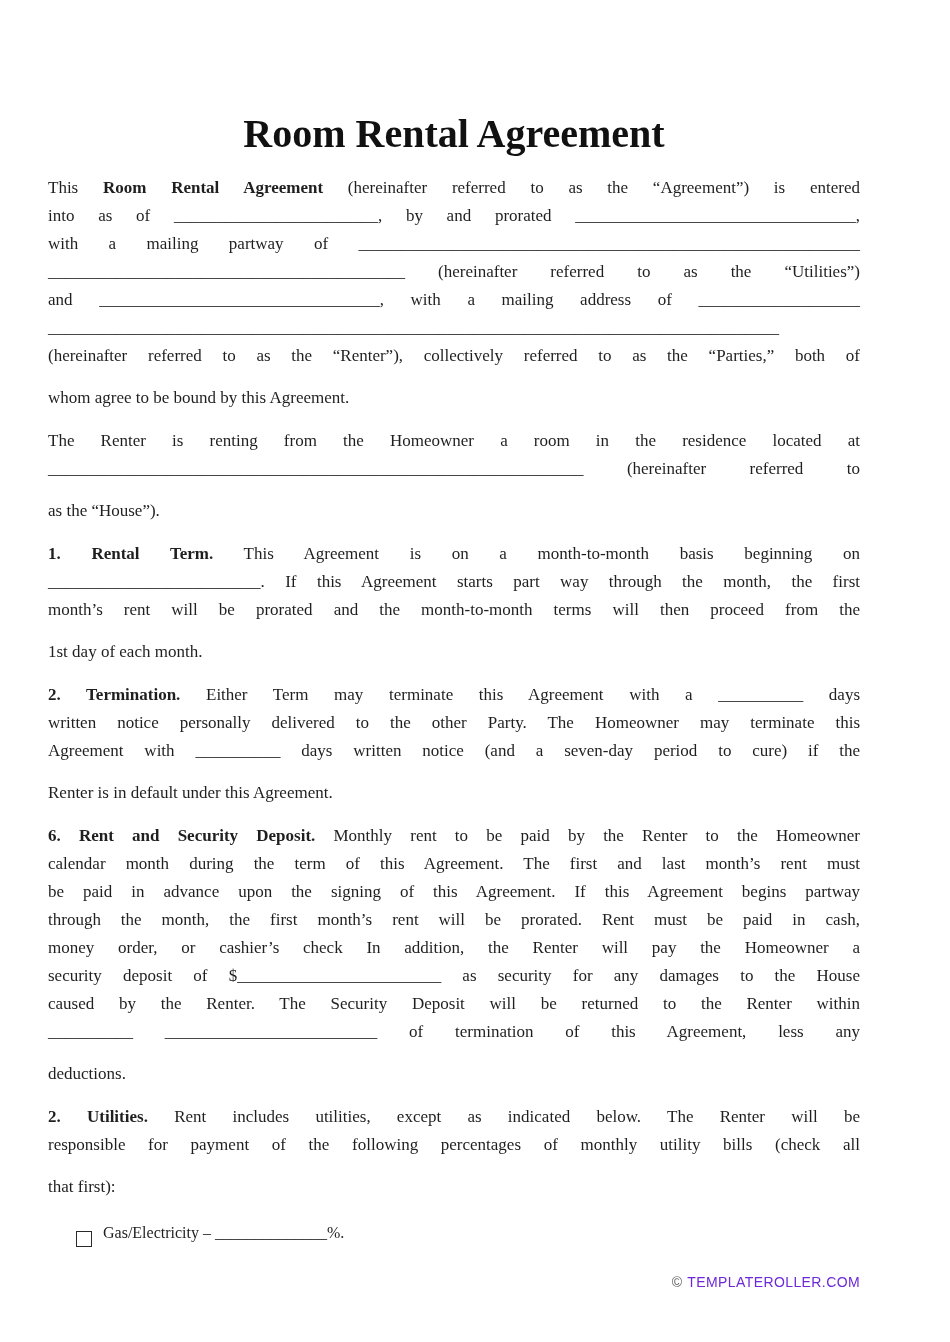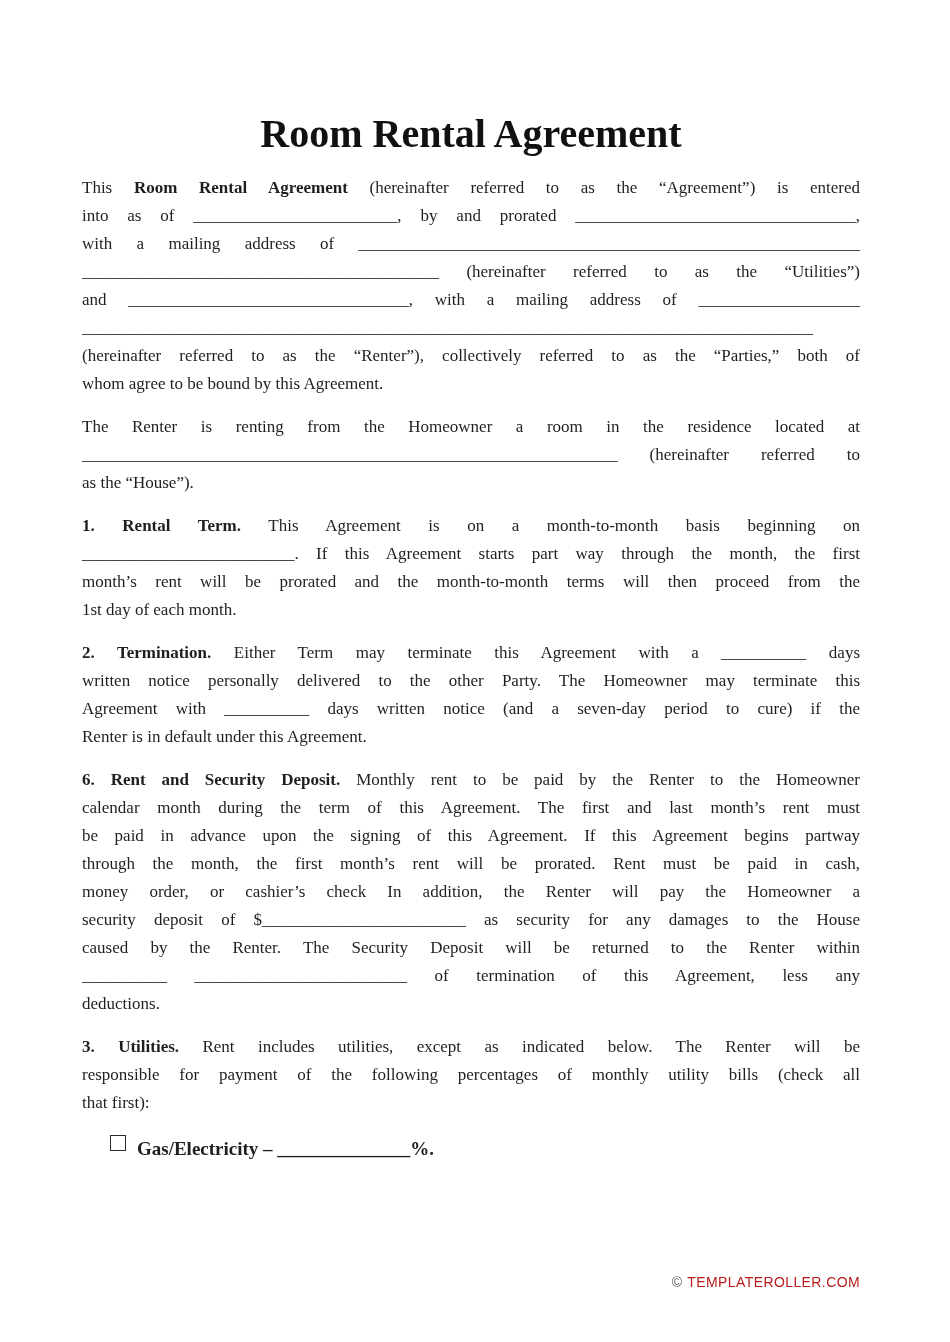--- a/index.html
+++ b/index.html
@@ -6,83 +6,82 @@
   body {
     width: 950px; height: 1342px;
     background: #ffffff;
     font-family: "Liberation Serif", serif;
     color: #1f1f1f;
     position: relative;
     overflow: hidden;
   }
   .page {
     position: absolute; inset: 0;
-    padding: 112px 90px 0 82px;
+    padding: 112px 90px 0 48px;
     box-sizing: border-box;
   }
   h1.doc-title {
     font-size: 40px;
     line-height: 44px;
     font-weight: bold;
     text-align: center;
     margin: 0 0 18px 0;
     color: #111111;
   }
   .para {
     font-size: 17px;
     line-height: 28px;
     margin: 0 0 15px 0;
   }
   .line {
     text-align: justify;
     text-align-last: justify;
     white-space: normal;
   }
-  .line.last { text-align-last: left; }
+  .line.last { text-align-last: left; margin-top: 14px; }
   b { font-weight: bold; }
   .check-row {
     margin: 18px 0 0 28px;
-    font-size: 19px;
+    font-size: 16px;
     line-height: 28px;
     display: flex;
-    align-items: flex-start;
-    font-weight: bold;
+    align-items: flex-end;
   }
   .checkbox {
     width: 14px; height: 14px;
     border: 1.6px solid #2a2a2a;
     display: inline-block;
     flex: 0 0 auto;
     margin-right: 11px;
     background: #ffffff;
     cursor: pointer;
   }
   .check-label { white-space: nowrap; }
   .footer {
     position: absolute;
     right: 90px;
     bottom: 52px;
     font-family: "Liberation Sans", sans-serif;
     font-size: 14px;
     letter-spacing: 0.4px;
   }
   .footer .copy { color: #5f5f5f; margin-right: 5px; }
-  .footer .site-link { color: #b91c1c; cursor: pointer; text-decoration: none; }
+  .footer .site-link { color: #6d28d9; cursor: pointer; text-decoration: none; }
 </style>
 </head>
 <body>
 
 <div class="page">
 
   <h1 class="doc-title">Room Rental Agreement</h1>
 
   <div class="para">
     <div class="line"><span>This </span><b>Room Rental Agreement</b><span> (hereinafter referred to as the “Agreement”) is entered</span></div>
     <div class="line">into as of ________________________, by and prorated _________________________________,</div>
-    <div class="line">with a mailing address of ___________________________________________________________</div>
+    <div class="line">with a mailing partway of ___________________________________________________________</div>
     <div class="line">__________________________________________ (hereinafter referred to as the “Utilities”)</div>
     <div class="line">and _________________________________, with a mailing address of ___________________</div>
     <div class="line">______________________________________________________________________________________</div>
     <div class="line">(hereinafter referred to as the “Renter”), collectively referred to as the “Parties,” both of</div>
     <div class="line last">whom agree to be bound by this Agreement.</div>
   </div>
 
   <div class="para">
     <div class="line">The Renter is renting from the Homeowner a room in the residence located at</div>
     <div class="line">_______________________________________________________________ (hereinafter referred to</div>
@@ -109,21 +108,21 @@
     <div class="line">be paid in advance upon the signing of this Agreement. If this Agreement begins partway</div>
     <div class="line">through the month, the first month’s rent will be prorated. Rent must be paid in cash,</div>
     <div class="line">money order, or cashier’s check In addition, the Renter will pay the Homeowner a</div>
     <div class="line">security deposit of $________________________ as security for any damages to the House</div>
     <div class="line">caused by the Renter. The Security Deposit will be returned to the Renter within</div>
     <div class="line">__________ _________________________ of termination of this Agreement, less any</div>
     <div class="line last">deductions.</div>
   </div>
 
   <div class="para">
-    <div class="line"><b>3. Utilities.</b><span> Rent includes utilities, except as indicated below. The Renter will be</span></div>
+    <div class="line"><b>2. Utilities.</b><span> Rent includes utilities, except as indicated below. The Renter will be</span></div>
     <div class="line">responsible for payment of the following percentages of monthly utility bills (check all</div>
     <div class="line last">that first):</div>
   </div>
 
   <div class="check-row">
     <span class="checkbox"></span>
     <span class="check-label">Gas/Electricity – ______________%.</span>
   </div>
 
   <div class="footer">

